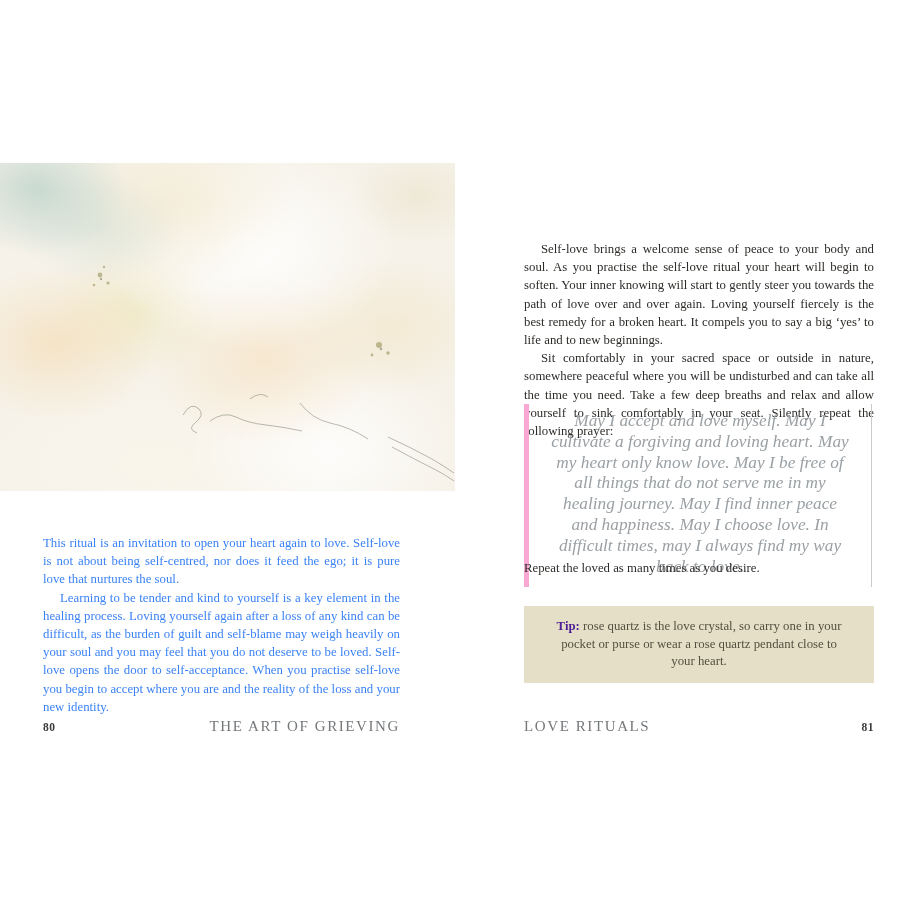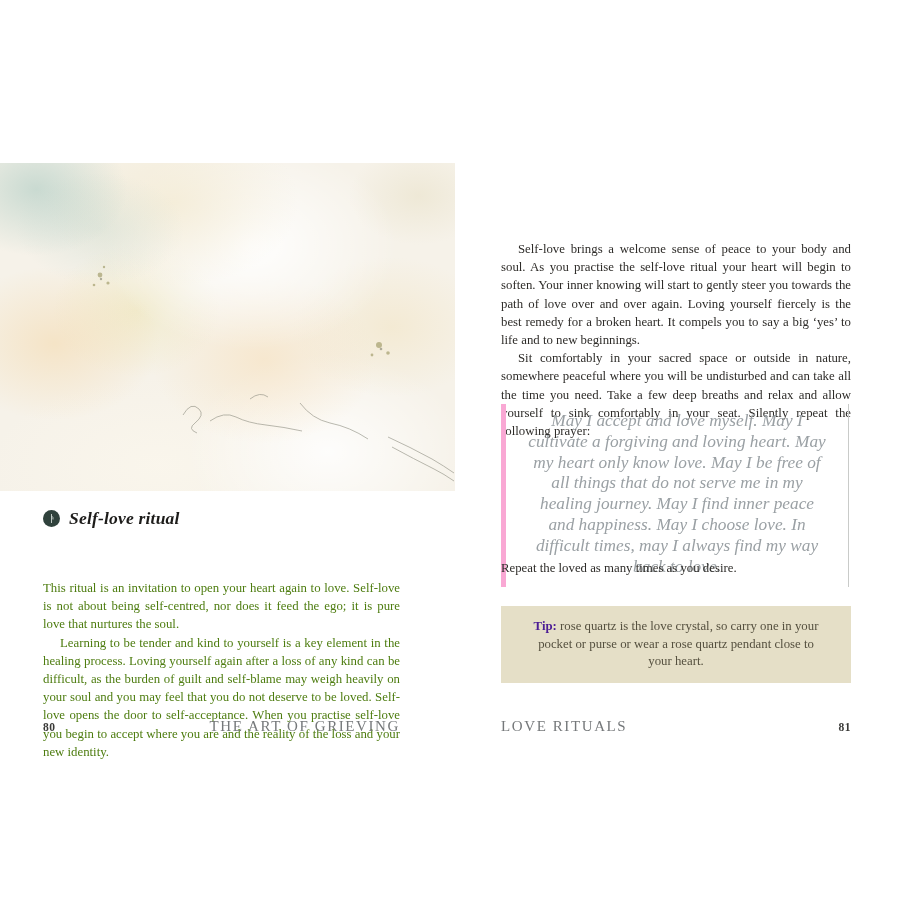--- a/index.html
+++ b/index.html
@@ -2,21 +2,21 @@
 <html><head>
 <meta charset="utf-8">
 <style>
   html,body{margin:0;padding:0;}
   body{
     width:900px;height:900px;background:#ffffff;position:relative;
     font-family:"Liberation Serif", serif;color:#2e2c29;overflow:hidden;
   }
   .page{position:absolute;top:0;height:900px;}
   .page-left{left:0;width:455px;}
-  .page-right{left:501px;width:350px;}
+  .page-right{left:524px;width:350px;}
 
   
   .painting{
     position:absolute;left:0;top:163px;width:455px;height:328px;
     background-color:#f6f2e9;
     background-image:
       radial-gradient(ellipse 130px 95px at 8% 8%,   rgba(164,198,189,0.55), transparent 70%),
       radial-gradient(ellipse 120px 80px at 22% 20%, rgba(190,212,203,0.35), transparent 70%),
       radial-gradient(ellipse 180px 120px at 38% 12%,rgba(244,236,214,0.85), transparent 70%),
       radial-gradient(ellipse 210px 150px at 55% 25%,rgba(255,255,255,0.95), transparent 70%),
@@ -37,21 +37,21 @@
   }
   .bullet{
     width:17px;height:17px;border-radius:50%;background:#30423c;flex:0 0 17px;
     display:flex;align-items:center;justify-content:center;
   }
   .heading{
     font-style:italic;font-weight:bold;font-size:17.5px;color:#1d1c1a;letter-spacing:0.2px;
   }
   .body-copy{
     position:absolute;left:43px;width:357px;
-    font-size:12.8px;line-height:18.2px;text-align:justify;color:#4d7c0f;margin-top:45px;
+    font-size:12.8px;line-height:18.2px;text-align:justify;color:#3b82f6;
   }
   .body-copy p{margin:0;}
   .body-copy p.indent{text-indent:17px;}
   .left-copy{top:534px;}
 
   
   .right-copy{position:absolute;left:0;top:240px;width:350px;
     font-size:12.8px;line-height:18.2px;text-align:justify;color:#2e2c29;}
   .right-copy p{margin:0;text-indent:17px;}
 
@@ -108,28 +108,20 @@
           <circle cx="388" cy="190" r="1.8"></circle>
         <circle cx="372" cy="192" r="1.4"></circle>
       </g>
       <g fill="#6a6a58" opacity="0.5">
         <circle cx="101" cy="116" r="1.2"></circle>
           <circle cx="381" cy="186" r="1.3"></circle>
       </g>
     </svg>
   </div>
 
-  <div class="heading-row">
-    <span class="bullet">
-      <svg width="9" height="11" viewBox="0 0 9 11">
-          <path d="M4.5,1 L4.5,10 M4.5,3 Q6.5,4 6,6.5" stroke="#cfd8d2" stroke-width="0.9" fill="none"></path>
-        </svg>
-    </span>
-    <span class="heading">Self-love ritual</span>
-  </div>
 
   <div class="body-copy left-copy">
     <p>This ritual is an invitation to open your heart again to love. Self-love is not about being self-centred, nor does it feed the ego; it is pure love that nurtures the soul.</p>
     <p class="indent">Learning to be tender and kind to yourself is a key element in the healing process. Loving yourself again after a loss of any kind can be difficult, as the burden of guilt and self-blame may weigh heavily on your soul and you may feel that you do not deserve to be loved. Self-love opens the door to self-acceptance. When you practise self-love you begin to accept where you are and the reality of the loss and your new identity.</p>
   </div>
 
   <div class="footer footer-left">
     <span class="folio">80</span>
     <span class="running-head">THE ART OF GRIEVING</span>
   </div>

